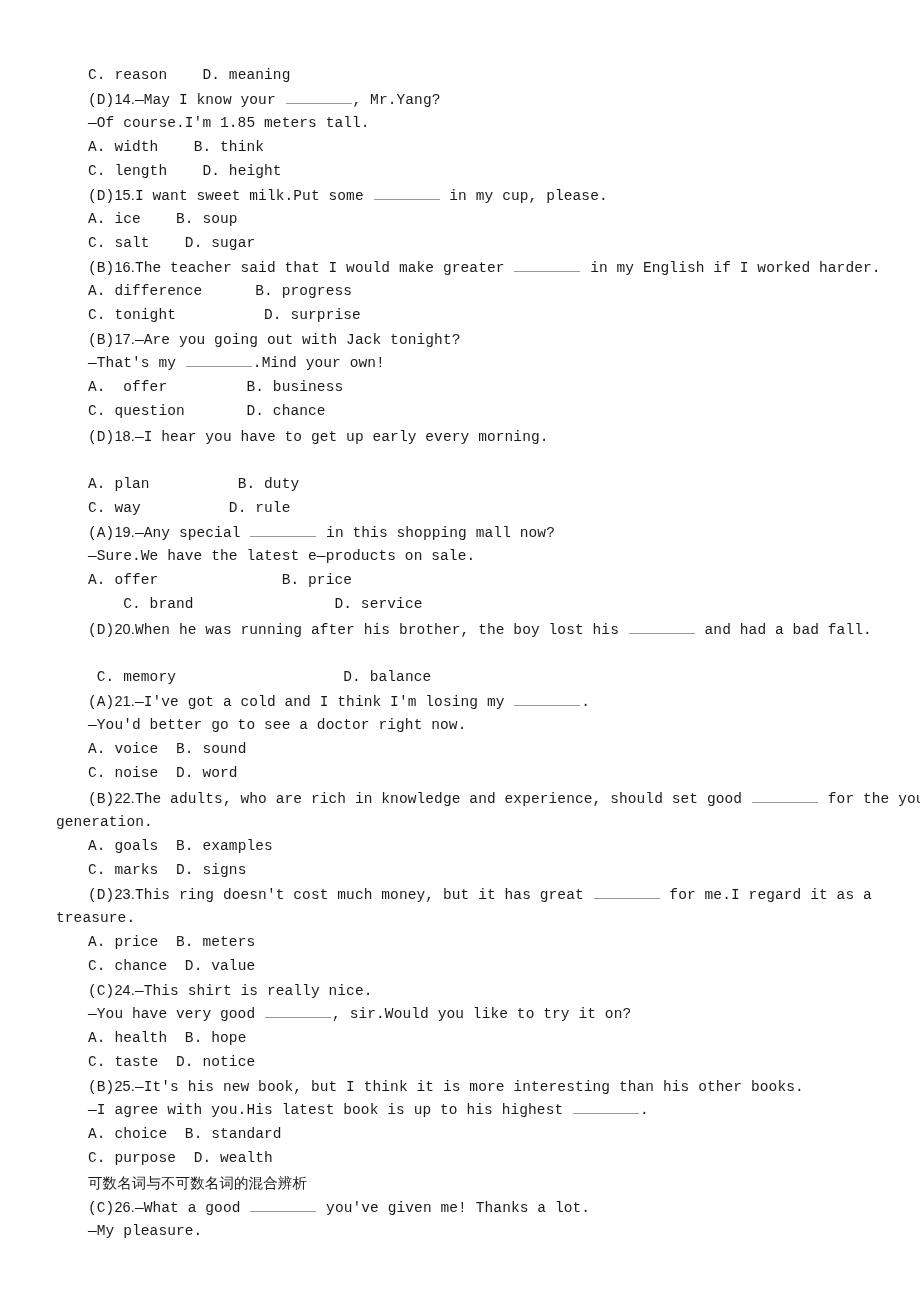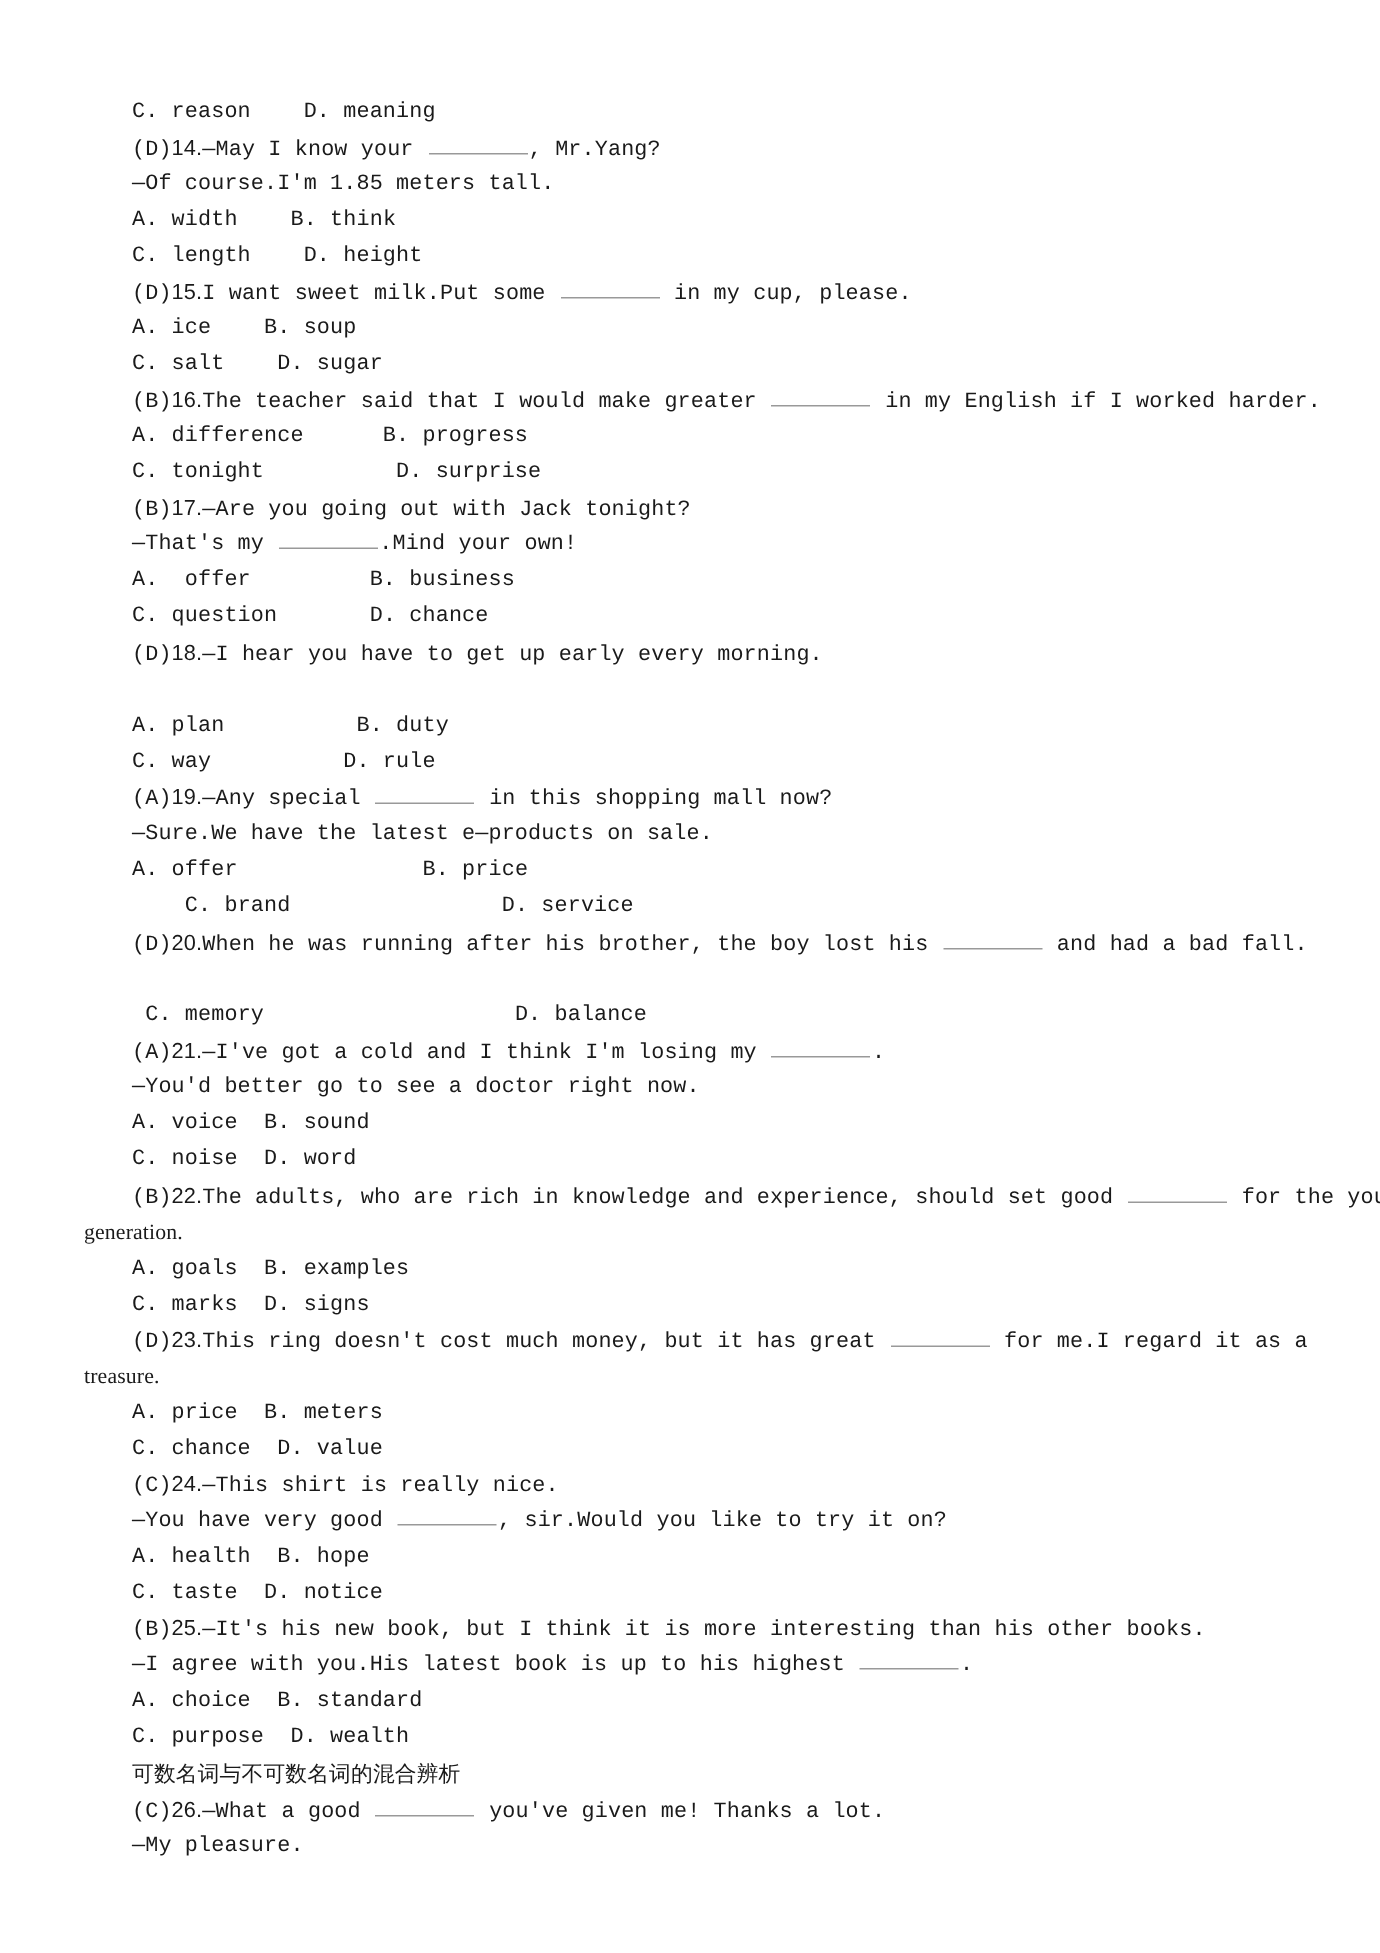--- a/index.html
+++ b/index.html
@@ -24,21 +24,21 @@
     }
     .line {
       position: absolute;
       left: 88px;
       white-space: pre;
       font-family: "Liberation Mono", "DejaVu Sans Mono", monospace;
       font-size: 14.5px;
       line-height: 20px;
       letter-spacing: 0.1px;
     }
-    .line.flush { left: 56px; font-family: Liberation Serif, serif; }
+    .line.flush { left: 56px; }
     .ans {
       font-family: "Liberation Mono", "DejaVu Sans Mono", monospace;
     }
     .qnum {
       font-family: "Liberation Sans", "DejaVu Sans", sans-serif;
       font-weight: normal;
       font-size: 14.5px;
     }
     .blank {
       display: inline-block;

